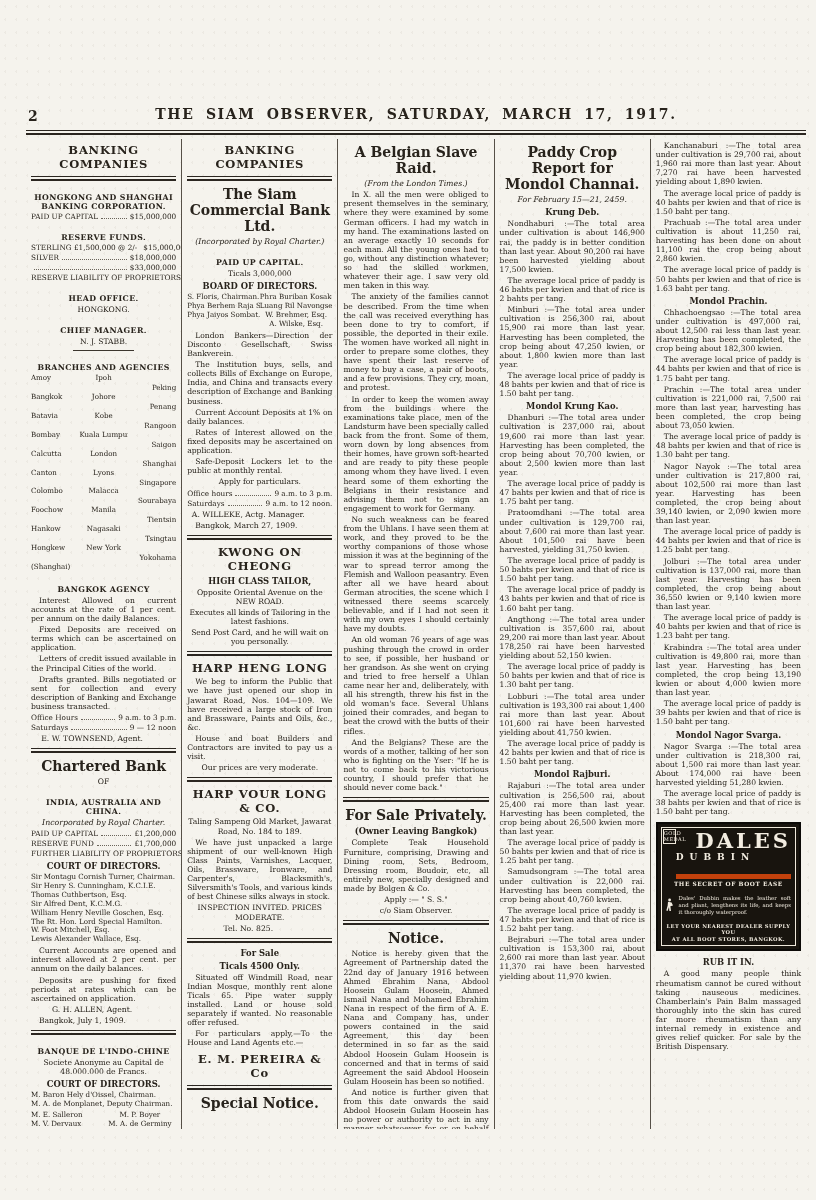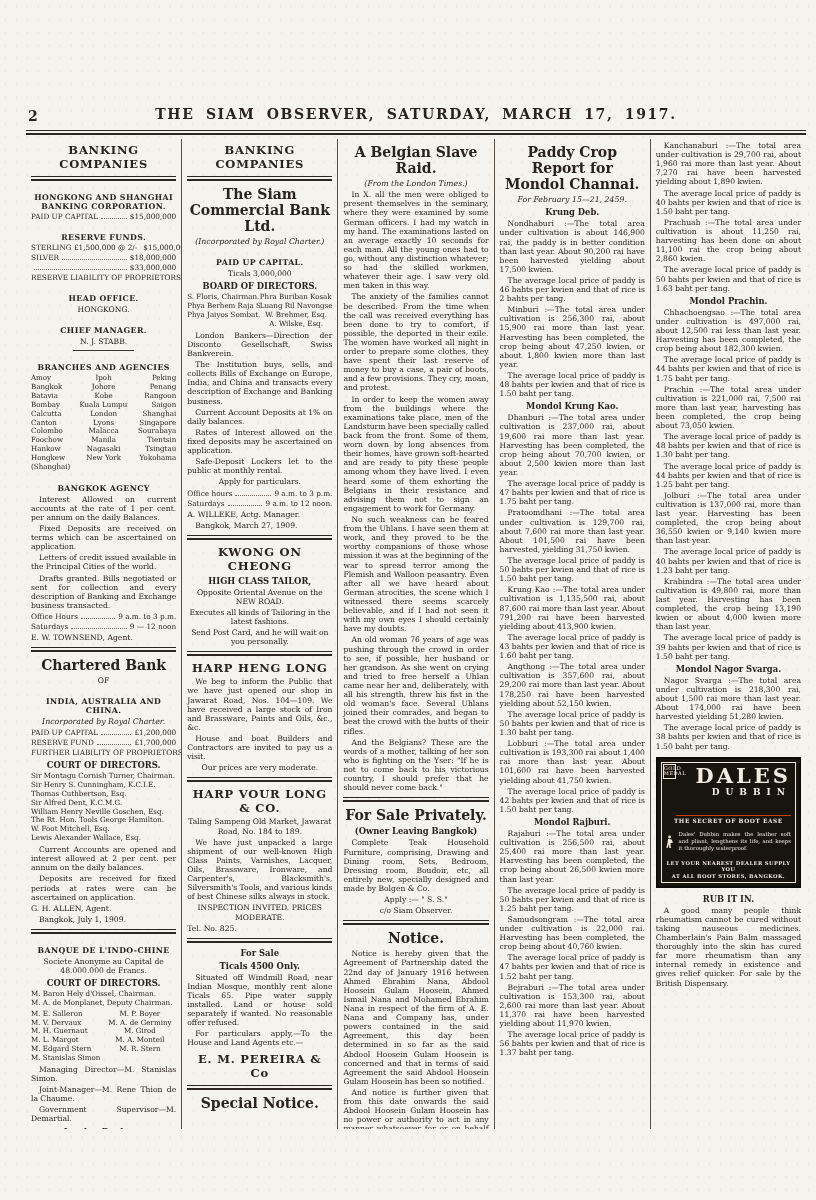--- a/index.html
+++ b/index.html
@@ -16,41 +16,41 @@
   .col{flex:1 1 0;min-width:0;padding:0 5px;overflow:hidden;}
   .col + .col{border-left:1px solid #565047;}
 
   .b-h1{font-weight:bold;font-size:14px;text-align:center;line-height:1.15;margin:5px 0 3px;}
   .b-h2{font-weight:bold;font-size:11.5px;text-align:center;letter-spacing:.8px;margin:4px 0 2px;}
   .b-h3{font-weight:bold;font-size:8.4px;text-align:center;margin:3px 0 2px;}
   .b-cap{font-size:7.8px;text-align:center;letter-spacing:.4px;margin:12px 0 1px;font-weight:bold;}
   .b-it{font-style:italic;font-size:7.8px;text-align:center;margin:2px 0;}
   .b-p{font-size:7.6px;line-height:1.2;text-align:justify;text-indent:8px;margin:2px 0;}
   .b-pc{font-size:7.6px;line-height:1.2;text-align:center;margin:2px 0;}
-  .b-pr{font-size:7.7px;text-align:left;margin:2px 23px 2px 0;}
+  .b-pr{font-size:7.7px;text-align:center;margin:2px 23px 2px 0;}
   .b-rule{border-top:1px solid #3c362e;width:42%;margin:4px auto;}
   .b-drule{border-top:1px solid #2b2620;border-bottom:2px solid #2b2620;height:2px;margin:5px 0;}
   .b-lv{display:flex;font-size:7.3px;margin:1px 0;}
   .lv-l{white-space:nowrap;}
   .lv-d{flex:1;border-bottom:1px dotted #6b655b;margin:0 3px 2px;}
   .lv-r{white-space:nowrap;}
   .b-cols{margin:2px 0;}
   .b-row{display:flex;font-size:7.1px;line-height:1.25;}
   .b-row .b-cell{flex:1;text-align:left;overflow:hidden;white-space:nowrap;}
   .b-row .b-cell:nth-child(2){text-align:center;}
-  .b-row .b-cell:nth-child(3){text-align:right;}
+  .b-row .b-cell:nth-child(3){text-align:right;margin-top:10px;}
 
   .b-adwrap{margin:6px 0;}
   .ad-frame{background:#18140e;border:2px solid #0c0a07;padding:3px;color:#f2ece0;}
   .ad-inner{border:1px solid #efe8da;padding:2px 4px 3px;position:relative;}
   .ad-medal{position:absolute;left:1px;top:1px;width:11px;font-size:5px;line-height:1.1;
             letter-spacing:.5px;text-align:center;border:1px solid #efe8da;padding:1px 0;}
   .ad-name{font-weight:bold;font-size:21px;letter-spacing:3px;text-align:right;line-height:1;margin-left:10px;}
-  .ad-sub{font-weight:bold;font-size:9px;letter-spacing:6px;text-align:right;margin:1px 0 2px 10px;
-          border-bottom:1px solid #c2410c;padding-bottom:18px;}
+  .ad-sub{font-weight:bold;font-size:9px;letter-spacing:6px;text-align:left;margin:1px 0 2px 10px;
+          border-bottom:5px solid #c2410c;padding-bottom:12px;}
   .ad-tag{font-size:5.8px;font-weight:bold;text-align:center;letter-spacing:.6px;margin:1px 0;}
   .ad-row{display:flex;gap:4px;align-items:center;margin:1px 0;}
   .ad-body{font-size:5.4px;line-height:1.3;text-align:justify;}
   .ad-line{font-size:5.2px;text-align:center;letter-spacing:.4px;margin-top:1px;font-weight:bold;}
 </style>
 </head>
 <body>
 
 <div class="page">
   <div class="print">
@@ -198,31 +198,31 @@
             <div class="b-row">
               <span class="b-cell">Thomas Cuthbertson, Esq.</span>
             </div>
             <div class="b-row">
               <span class="b-cell">Sir Alfred Dent, K.C.M.G.</span>
             </div>
             <div class="b-row">
               <span class="b-cell">William Henry Neville Goschen, Esq.</span>
             </div>
             <div class="b-row">
-              <span class="b-cell">The Rt. Hon. Tools George Hamilton.</span>
+              <span class="b-cell">The Rt. Hon. Lord Special Hamilton.</span>
             </div>
             <div class="b-row">
               <span class="b-cell">W. Foot Mitchell, Esq.</span>
             </div>
             <div class="b-row">
               <span class="b-cell">Lewis Alexander Wallace, Esq.</span>
             </div>
           </div>
           <div class="b-p">Current Accounts are opened and interest allowed at 2 per cent. per annum on the daily balances.</div>
-          <div class="b-p">Deposits are received for fixed periods at rates were can be ascertained on application.</div>
+          <div class="b-p">Deposits are pushing for fixed periods at rates which can be ascertained on application.</div>
           <div class="b-pr">G. H. ALLEN, Agent.</div>
           <div class="b-p">Bangkok, July 1, 1909.</div>
           <div class="b-drule"></div>
           <div class="b-cap">BANQUE DE L'INDO-CHINE</div>
           <div class="b-pc">Societe Anonyme au Capital de 48.000.000 de Francs.</div>
           <div class="b-h3">COURT OF DIRECTORS.</div>
           <div class="b-cols">
             <div class="b-row">
               <span class="b-cell">M. Baron Hely d'Oissel, Chairman.</span>
             </div>
@@ -360,44 +360,43 @@
           <div class="b-h3">Krung Deb.</div>
           <div class="b-p">Nondhaburi :—The total area under cultivation is about 146,900 rai, the paddy is in better condition than last year. About 90,200 rai have been harvested yielding about 17,500 kwien.</div>
           <div class="b-p">The average local price of paddy is 46 bahts per kwien and that of rice is 2 bahts per tang.</div>
           <div class="b-p">Minburi :—The total area under cultivation is 256,300 rai, about 15,900 rai more than last year. Harvesting has been completed, the crop being about 47,250 kwien, or about 1,800 kwien more than last year.</div>
           <div class="b-p">The average local price of paddy is 48 bahts per kwien and that of rice is 1.50 baht per tang.</div>
           <div class="b-h3">Mondol Krung Kao.</div>
           <div class="b-p">Dhanburi :—The total area under cultivation is 237,000 rai, about 19,600 rai more than last year. Harvesting has been completed, the crop being about 70,700 kwien, or about 2,500 kwien more than last year.</div>
           <div class="b-p">The average local price of paddy is 47 bahts per kwien and that of rice is 1.75 baht per tang.</div>
           <div class="b-p">Pratoomdhani :—The total area under cultivation is 129,700 rai, about 7,600 rai more than last year. About 101,500 rai have been harvested, yielding 31,750 kwien.</div>
           <div class="b-p">The average local price of paddy is 50 bahts per kwien and that of rice is 1.50 baht per tang.</div>
-          <div class="b-p">Krung Kao :—The total area under cultivation is 1,135,500 rai, about 87,600 rai more than last year. About 791,200 rai have been harvested yielding about 413,900 kwien.</div>
           <div class="b-p">The average local price of paddy is 43 bahts per kwien and that of rice is 1.60 baht per tang.</div>
           <div class="b-p">Angthong :—The total area under cultivation is 357,600 rai, about 29,200 rai more than last year. About 178,250 rai have been harvested yielding about 52,150 kwien.</div>
           <div class="b-p">The average local price of paddy is 50 bahts per kwien and that of rice is 1.30 baht per tang.</div>
           <div class="b-p">Lobburi :—The total area under cultivation is 193,300 rai about 1,400 rai more than last year. About 101,600 rai have been harvested yielding about 41,750 kwien.</div>
           <div class="b-p">The average local price of paddy is 42 bahts per kwien and that of rice is 1.50 baht per tang.</div>
           <div class="b-h3">Mondol Rajburi.</div>
           <div class="b-p">Rajaburi :—The total area under cultivation is 256,500 rai, about 25,400 rai more than last year. Harvesting has been completed, the crop being about 26,500 kwien more than last year.</div>
           <div class="b-p">The average local price of paddy is 50 bahts per kwien and that of rice is 1.25 baht per tang.</div>
           <div class="b-p">Samudsongram :—The total area under cultivation is 22,000 rai. Harvesting has been completed, the crop being about 40,760 kwien.</div>
           <div class="b-p">The average local price of paddy is 47 bahts per kwien and that of rice is 1.52 baht per tang.</div>
           <div class="b-p">Bejraburi :—The total area under cultivation is 153,300 rai, about 2,600 rai more than last year. About 11,370 rai have been harvested yielding about 11,970 kwien.</div>
-          <div class="b-p">The average local price of paddy is 56 bahts per kwien and that of rice is 1.37 baht per tang.</div>
         </div>
       <div class="col">
           <div class="b-p">Kanchanaburi :—The total area under cultivation is 29,700 rai, about 1,960 rai more than last year. About 7,270 rai have been harvested yielding about 1,890 kwien.</div>
           <div class="b-p">The average local price of paddy is 40 bahts per kwien and that of rice is 1.50 baht per tang.</div>
           <div class="b-p">Prachuab :—The total area under cultivation is about 11,250 rai, harvesting has been done on about 11,100 rai the crop being about 2,860 kwien.</div>
           <div class="b-p">The average local price of paddy is 50 bahts per kwien and that of rice is 1.63 baht per tang.</div>
           <div class="b-h3">Mondol Prachin.</div>
           <div class="b-p">Chhachoengsao :—The total area under cultivation is 497,000 rai, about 12,500 rai less than last year. Harvesting has been completed, the crop being about 182,300 kwien.</div>
           <div class="b-p">The average local price of paddy is 44 bahts per kwien and that of rice is 1.75 baht per tang.</div>
           <div class="b-p">Prachin :—The total area under cultivation is 221,000 rai, 7,500 rai more than last year, harvesting has been completed, the crop being about 73,050 kwien.</div>
           <div class="b-p">The average local price of paddy is 48 bahts per kwien and that of rice is 1.30 baht per tang.</div>
+          <div class="b-p">Nagor Nayok :—The total area under cultivation is 217,800 rai, about 102,500 rai more than last year. Harvesting has been completed, the crop being about 39,140 kwien, or 2,090 kwien more than last year.</div>
           <div class="b-p">The average local price of paddy is 44 bahts per kwien and that of rice is 1.25 baht per tang.</div>
           <div class="b-p">Jolburi :—The total area under cultivation is 137,000 rai, more than last year. Harvesting has been completed, the crop being about 36,550 kwien or 9,140 kwien more than last year.</div>
           <div class="b-p">The average local price of paddy is 40 bahts per kwien and that of rice is 1.23 baht per tang.</div>
           <div class="b-p">Krabindra :—The total area under cultivation is 49,800 rai, more than last year. Harvesting has been completed, the crop being 13,190 kwien or about 4,000 kwien more than last year.</div>
           <div class="b-p">The average local price of paddy is 39 bahts per kwien and that of rice is 1.50 baht per tang.</div>
           <div class="b-h3">Mondol Nagor Svarga.</div>
           <div class="b-p">Nagor Svarga :—The total area under cultivation is 218,300 rai, about 1,500 rai more than last year. About 174,000 rai have been harvested yielding 51,280 kwien.</div>
           <div class="b-p">The average local price of paddy is 38 bahts per kwien and that of rice is 1.50 baht per tang.</div>
           <div class="b-adwrap">
   <div class="ad-frame">

